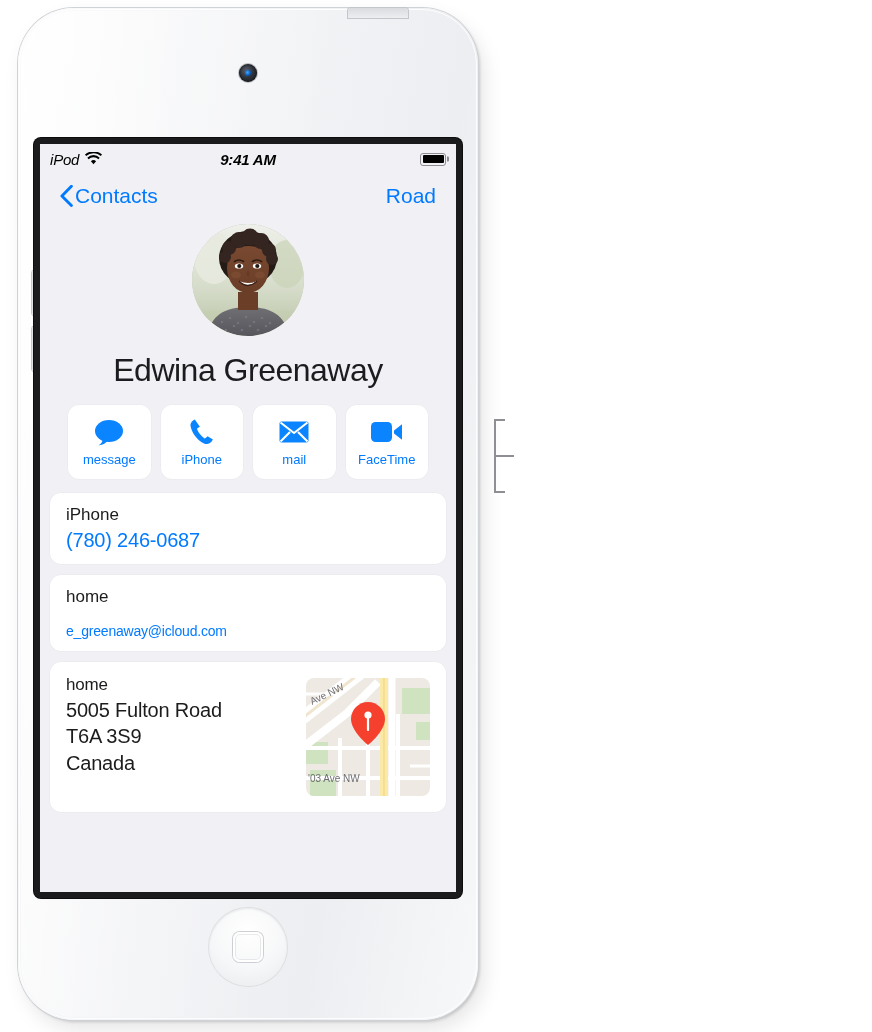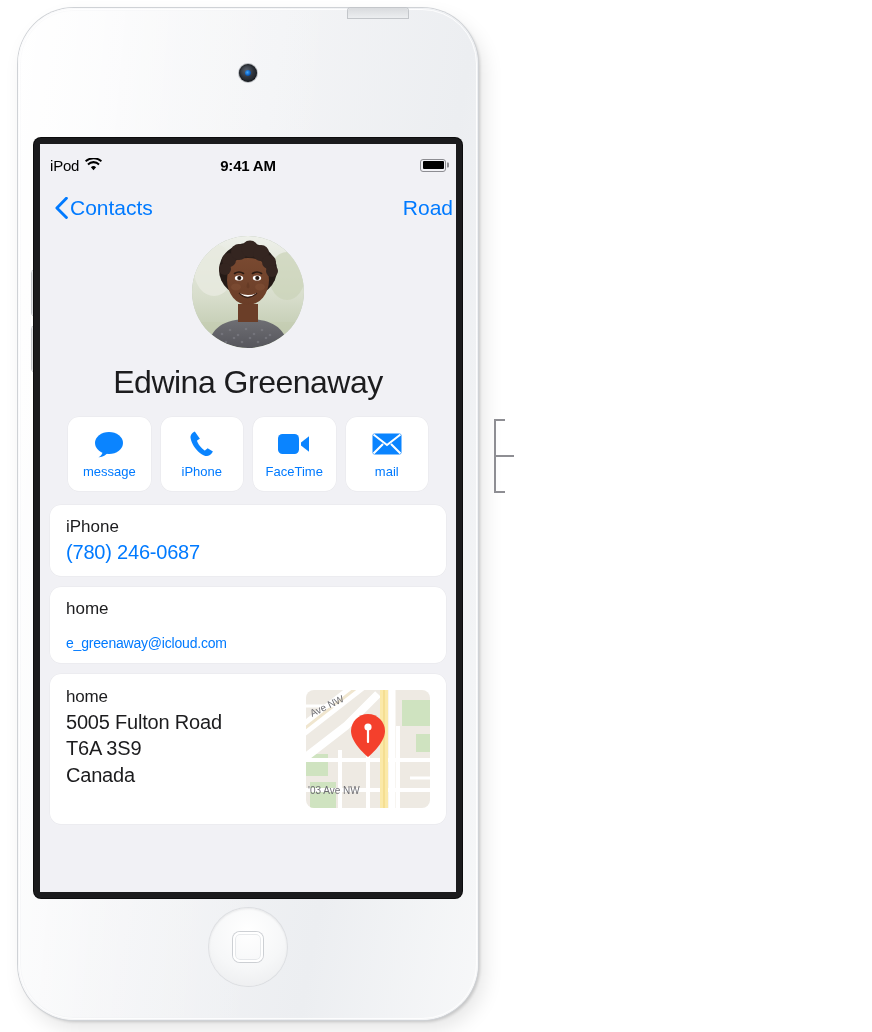--- a/index.html
+++ b/index.html
@@ -88,41 +88,42 @@
   .screen {
     position:absolute; left:6px; top:6px;
     width:416px; height:748px;
     background:#f1f1f5;
     overflow:hidden;
   }
 
   
   .statusbar {
     height:30px; display:flex; align-items:center;
-    padding:6px 10px; font-size:15px; color:#000;
+    padding:0 10px; font-size:15px; color:#000;
     background:#f1f1f5;
+    font-style:italic;
   }
   .sb-left { display:flex; align-items:center; gap:6px; flex:1; }
   .sb-carrier { font-size:15px; letter-spacing:-0.2px; }
   .sb-center { font-size:15px; font-weight:bold; letter-spacing:-0.2px; }
   .sb-right { flex:1; display:flex; justify-content:flex-end; align-items:center; }
   .battery {
     width:26px;height:13px;border:1.5px solid #8d8d92;border-radius:3px;
     position:relative; box-sizing:border-box; padding:1.5px; background:#f1f1f5;
   }
   .battery-fill{ width:100%;height:100%;background:#000; border-radius:1px;}
   .battery::after{
     content:""; position:absolute; right:-4px; top:50%; transform:translateY(-50%);
     width:2px;height:5px;background:#8d8d92;border-radius:0 1px 1px 0;
   }
 
   
   .navbar {
     height:44px; display:flex; align-items:center; justify-content:space-between;
-    padding:0 3px; background:#f1f1f5;margin-left:12px;
+    padding:0 20px; background:#f1f1f5;
   }
   .nav-back { display:flex; align-items:center; gap:2px; color:#007aff; font-size:21px; cursor:pointer;}
   .nav-back svg { display:block; }
   .nav-edit { color:#007aff; font-size:21px; cursor:pointer; }
 
   
   .contact-head { text-align:center; padding-top:6px; }
   .avatar {
     width:112px;height:112px;border-radius:50%;
     margin:0 auto; overflow:hidden; position:relative;
@@ -326,37 +327,37 @@
             <div class="action-icon">
               <svg width="27" height="28" viewBox="0 0 27 28">
                 <path d="M6.8 1.6C4.4 2.6 2 5.1 2.6 8.3c1 5.4 4.6 11 9.3 14.6 2.9 2.2 6.6 4 9.1 2.7 1.8-0.9 3.3-2.6 3.9-4l-5.3-3.4c-1 0.9-2.1 2-3 2.3-1.6-0.9-3.3-2.6-4.7-4.4-1.4-1.8-2.5-3.8-2.9-5.4 0.5-0.7 1.8-1.4 2.9-2z" fill="#0a84ff"></path>
               </svg>
             </div>
             <div class="action-label">iPhone</div>
           </div>
 
           <div class="action-btn">
             <div class="action-icon">
-              <svg width="32" height="22" viewBox="0 0 32 22">
-                <rect x="0" y="1" width="21" height="20" rx="4.5" fill="#0a84ff"></rect>
-                <path d="M23 9.5 31 3.2v15.6L23 12.5z" fill="#0a84ff"></path>
-              </svg>
-            </div>
-            <div class="action-label">FaceTime</div>
-          </div>
-
-          <div class="action-btn">
-            <div class="action-icon">
               <svg width="30" height="22" viewBox="0 0 30 22">
                 <rect x="0.5" y="0.5" width="29" height="21" rx="2" fill="#0a84ff"></rect>
                 <path d="M1.5 1.5 15 12 28.5 1.5" stroke="#fff" stroke-width="2.1" fill="none"></path>
                 <path d="M1.5 20.5 11 11M28.5 20.5 19 11" stroke="#fff" stroke-width="2.1" fill="none"></path>
               </svg>
             </div>
             <div class="action-label">mail</div>
+          </div>
+
+          <div class="action-btn">
+            <div class="action-icon">
+              <svg width="32" height="22" viewBox="0 0 32 22">
+                <rect x="0" y="1" width="21" height="20" rx="4.5" fill="#0a84ff"></rect>
+                <path d="M23 9.5 31 3.2v15.6L23 12.5z" fill="#0a84ff"></path>
+              </svg>
+            </div>
+            <div class="action-label">FaceTime</div>
           </div>
 
         </div>
 
         <div class="cards">
 
           <div class="card">
             <div class="card-label">iPhone</div>
             <div class="card-value">(780) 246-0687</div>
           </div>

